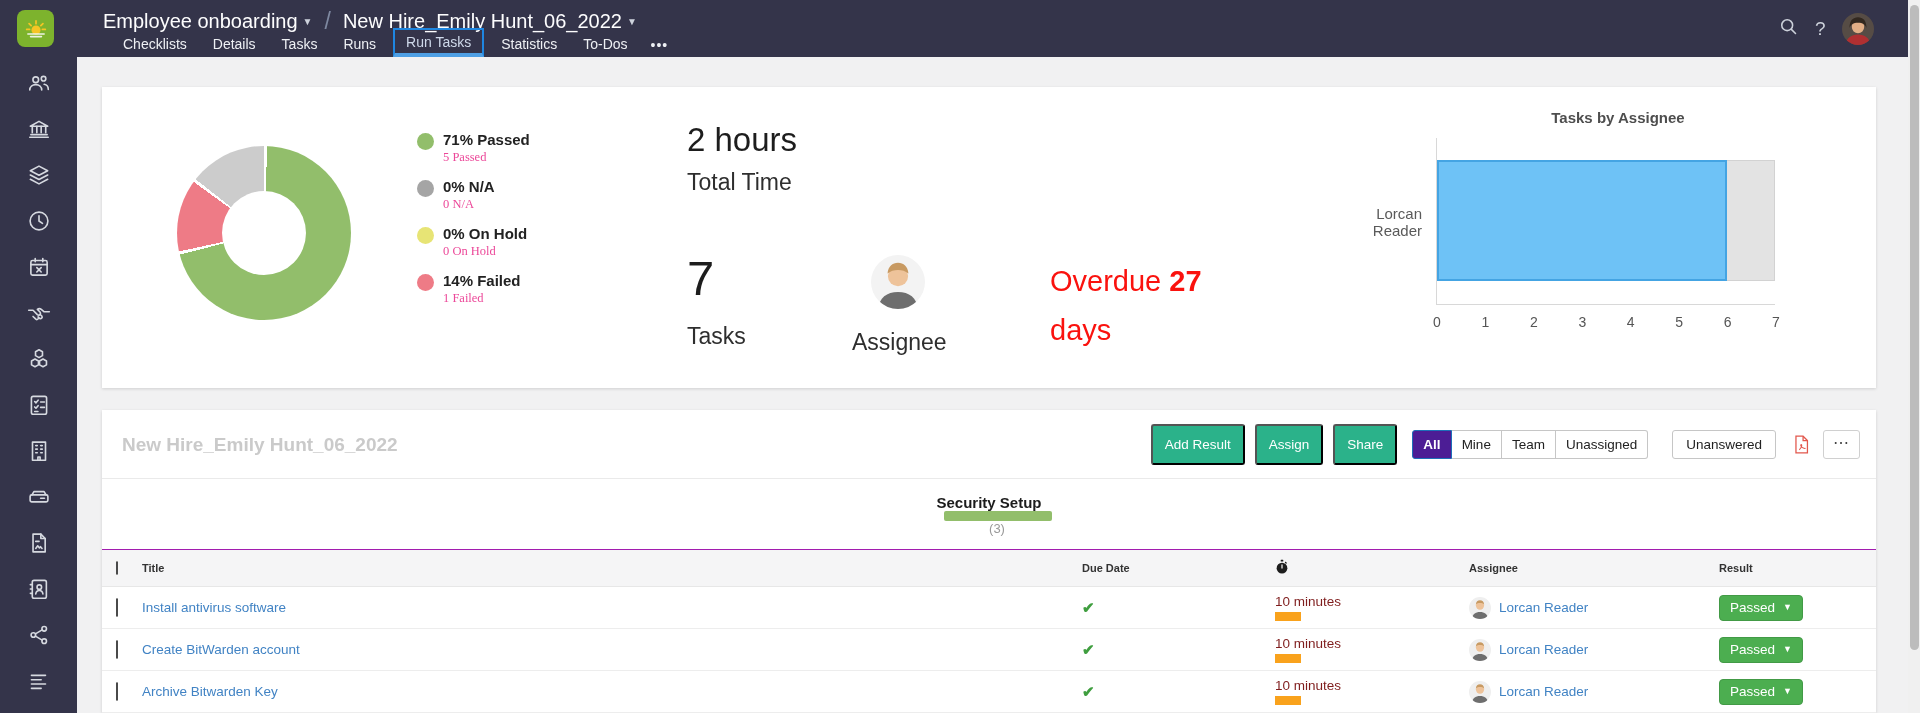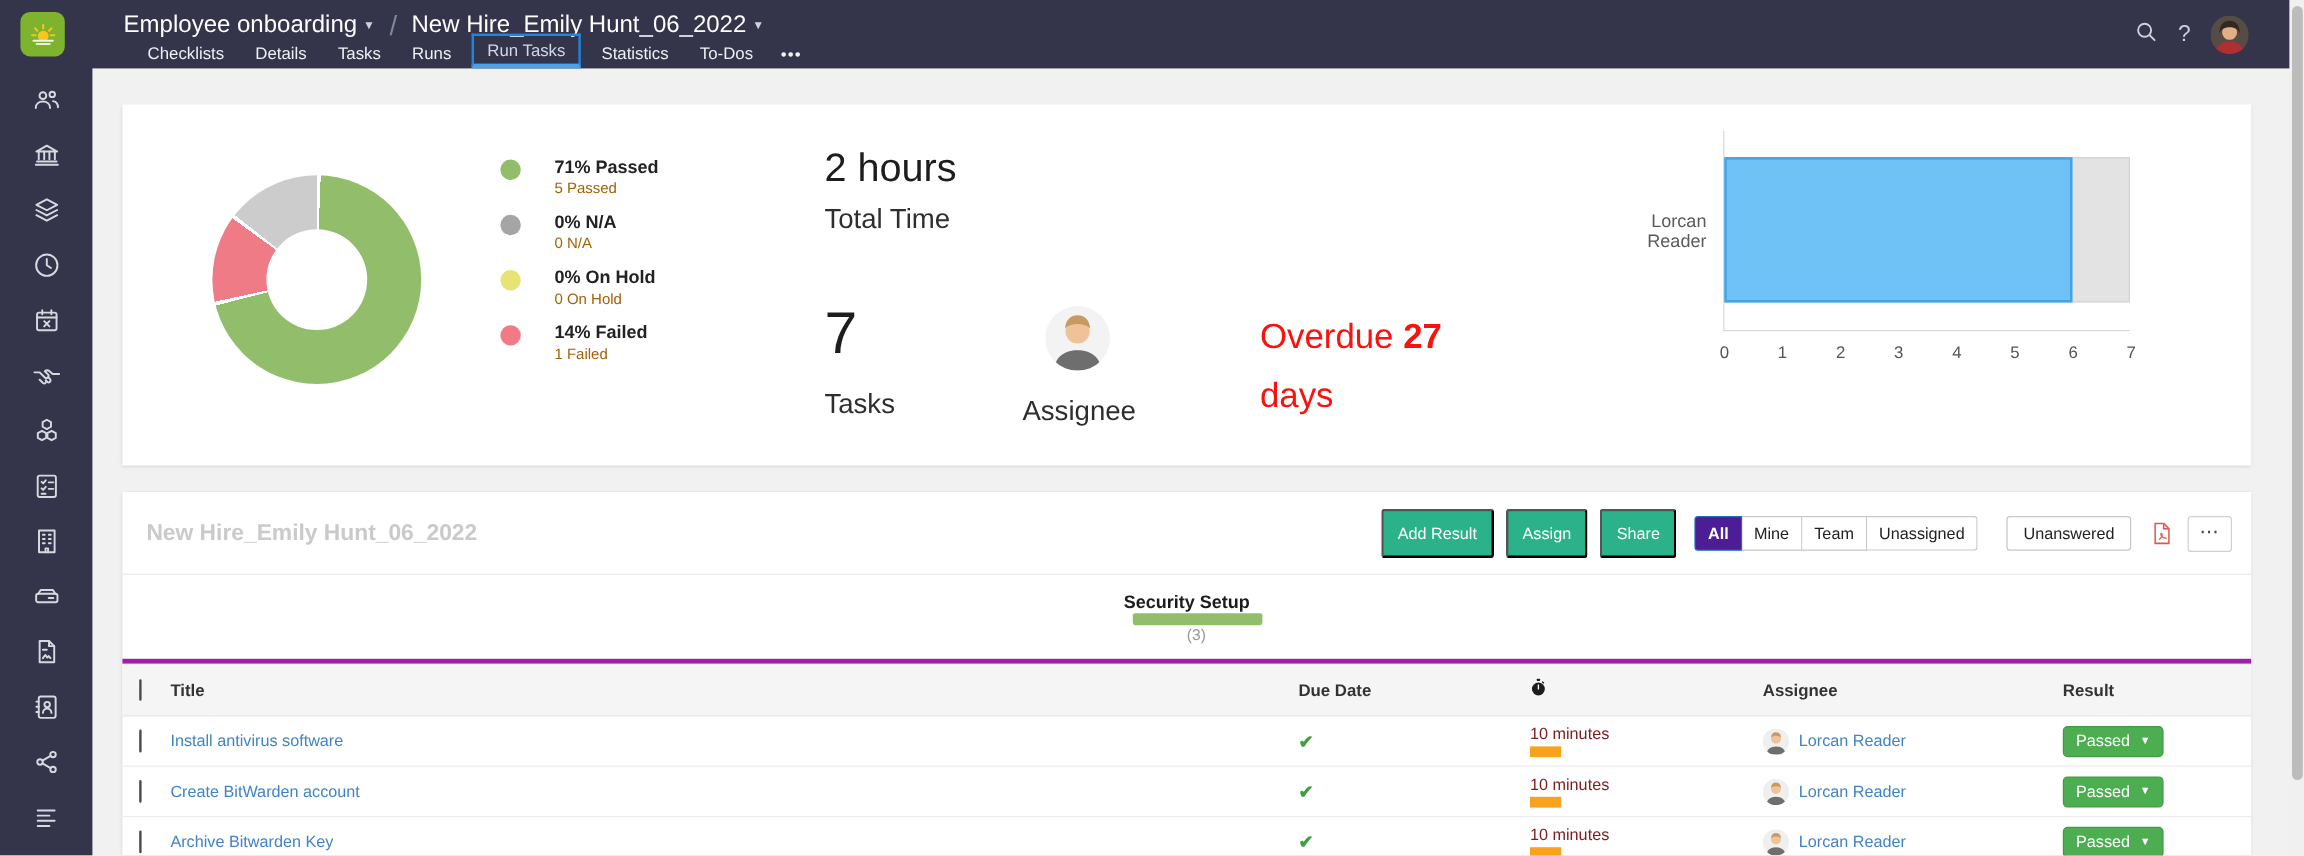--- a/index.html
+++ b/index.html
@@ -28,24 +28,24 @@
 
   
   .card { position:absolute; left:102px; width:1774px; background:#fff; box-shadow:0 1px 3px rgba(0,0,0,.14); }
   .card-dash { top:87px; height:301px; }
   .card-run { top:410px; height:303px; }
 
   
   .donut { position:absolute; left:75px; top:59px; width:174px; height:174px; border-radius:50%; }
   .donut::after { content:""; position:absolute; inset:45px; background:#fff; border-radius:50%; }
   .legend { position:absolute; left:315px; top:44px; }
-  .legend-item { display:flex; gap:28px; margin-bottom:13px; }
+  .legend-item { display:flex; gap:9px; margin-bottom:13px; }
   .legend-dot { width:17px; height:17px; border-radius:50%; margin-top:2px; flex:none; }
   .legend-pct { font-size:15px; font-weight:bold; color:#222; }
-  .legend-sub { font-size:12.5px; color:#a16207; margin-top:2px; }
+  .legend-sub { font-size:12.5px; color:#ec4899; margin-top:2px;font-family:Liberation Serif, serif; }
   .stat { position:absolute; }
   .stat-value { font-size:33px; font-weight:300; color:#1d1d1d; line-height:1; }
   .stat-label { font-size:23px; font-weight:300; color:#2e2e2e; }
   .assignee-block { left:750px; top:168px; width:92px; text-align:center; }
   .avatar-lg { width:54px; height:54px; border-radius:50%; overflow:hidden; margin:0 auto; }
   .overdue { position:absolute; left:948px; top:170px; width:170px; font-size:29px; color:#fa120e; line-height:49px; }
   .overdue b { font-weight:bold; }
 
   .bar-chart { position:absolute; left:1238px; top:22px; width:460px; }
   .bc-title { text-align:center; padding-left:96px; font-size:15px; font-weight:bold; color:#4e4e4e; margin-bottom:12px; }
@@ -70,21 +70,21 @@
   .seg-btn.active { background:#4c1d95; color:#fff; border-color:#1d6fb8; font-weight:bold; }
   .btn-outline { border:1px solid #c6c6c6; background:#fff; color:#222; padding:6px 13px; margin-left:24px; }
   .pdf-btn { margin-left:16px; cursor:pointer; display:flex; align-items:center; }
   .btn-more { border:1px solid #d0d0d0; background:#fff; color:#444; padding:2px 9px 6px; margin-left:12px; font-size:16px; letter-spacing:1px; }
   .section-row { display:flex; align-items:center; padding:15px 20px 13px; border-top:1px solid #eaeaea;flex-direction:column; }
   .section-name { font-size:15px; font-weight:bold; color:#1c1c1c; }
   .section-bar { width:108px; height:10px; border-radius:2px; margin-left:18px; }
   .section-count { margin-left:16px; font-size:13px; color:#999; }
 
   .t-head, .t-row { display:grid; grid-template-columns:40px 1fr 193px 194px 250px 157px; align-items:center; }
-  .t-head { height:48px; background:#f5f5f6; border-top:4px solid #a21caf; border-bottom:1px solid #e7e7e7; font-size:14px; font-weight:bold; color:#333; }
+  .t-head { height:38px; background:#f5f5f6; border-top:1px solid #a21caf; border-bottom:1px solid #e7e7e7; font-size:11px; font-weight:bold; color:#333; }
   .t-row { height:42px; border-bottom:1px solid #ededed; }
   .cb-cell { padding-left:14px; }
   .checkbox { width:16px; height:16px; border:1.5px solid #4a4a4a; border-radius:2px; background:#fff; cursor:pointer; }
   .title-link { color:#4183c4; font-size:13.5px; cursor:pointer; }
   .due-check { color:#3f9e3f; font-size:15px; font-weight:bold; }
   .time-cell { font-size:13.5px; color:#7f1d1d; }
   .time-bar { width:26px; height:9px; margin-top:3px; }
   .assignee-cell { display:flex; align-items:center; gap:8px; }
   .avatar-xs { width:22px; height:22px; border-radius:50%; overflow:hidden; flex:none; }
   .link { color:#4183c4; font-size:13.5px; cursor:pointer; }
@@ -278,20 +278,21 @@
     <div class="stat-label" style="margin-top:20px;">Assignee</div>
   </div>
 
   <div class="overdue">
     <span>Overdue</span>
     <b>27</b>
     <span>days</span>
   </div>
 
   <div class="bar-chart">
+    <div class="bc-title">Tasks by Assignee</div>
     <div class="bc-row">
       <div class="bc-ylabel">Lorcan Reader</div>
       <div class="bc-plot">
         <div class="bc-track"></div>
         <div class="bc-fill" style="width: 85.7143%;"></div>
       </div>
     </div>
     <div class="bc-ticks">
         <span class="tick" style="left: 0%;">0</span>
         <span class="tick" style="left: 14.2857%;">1</span>

